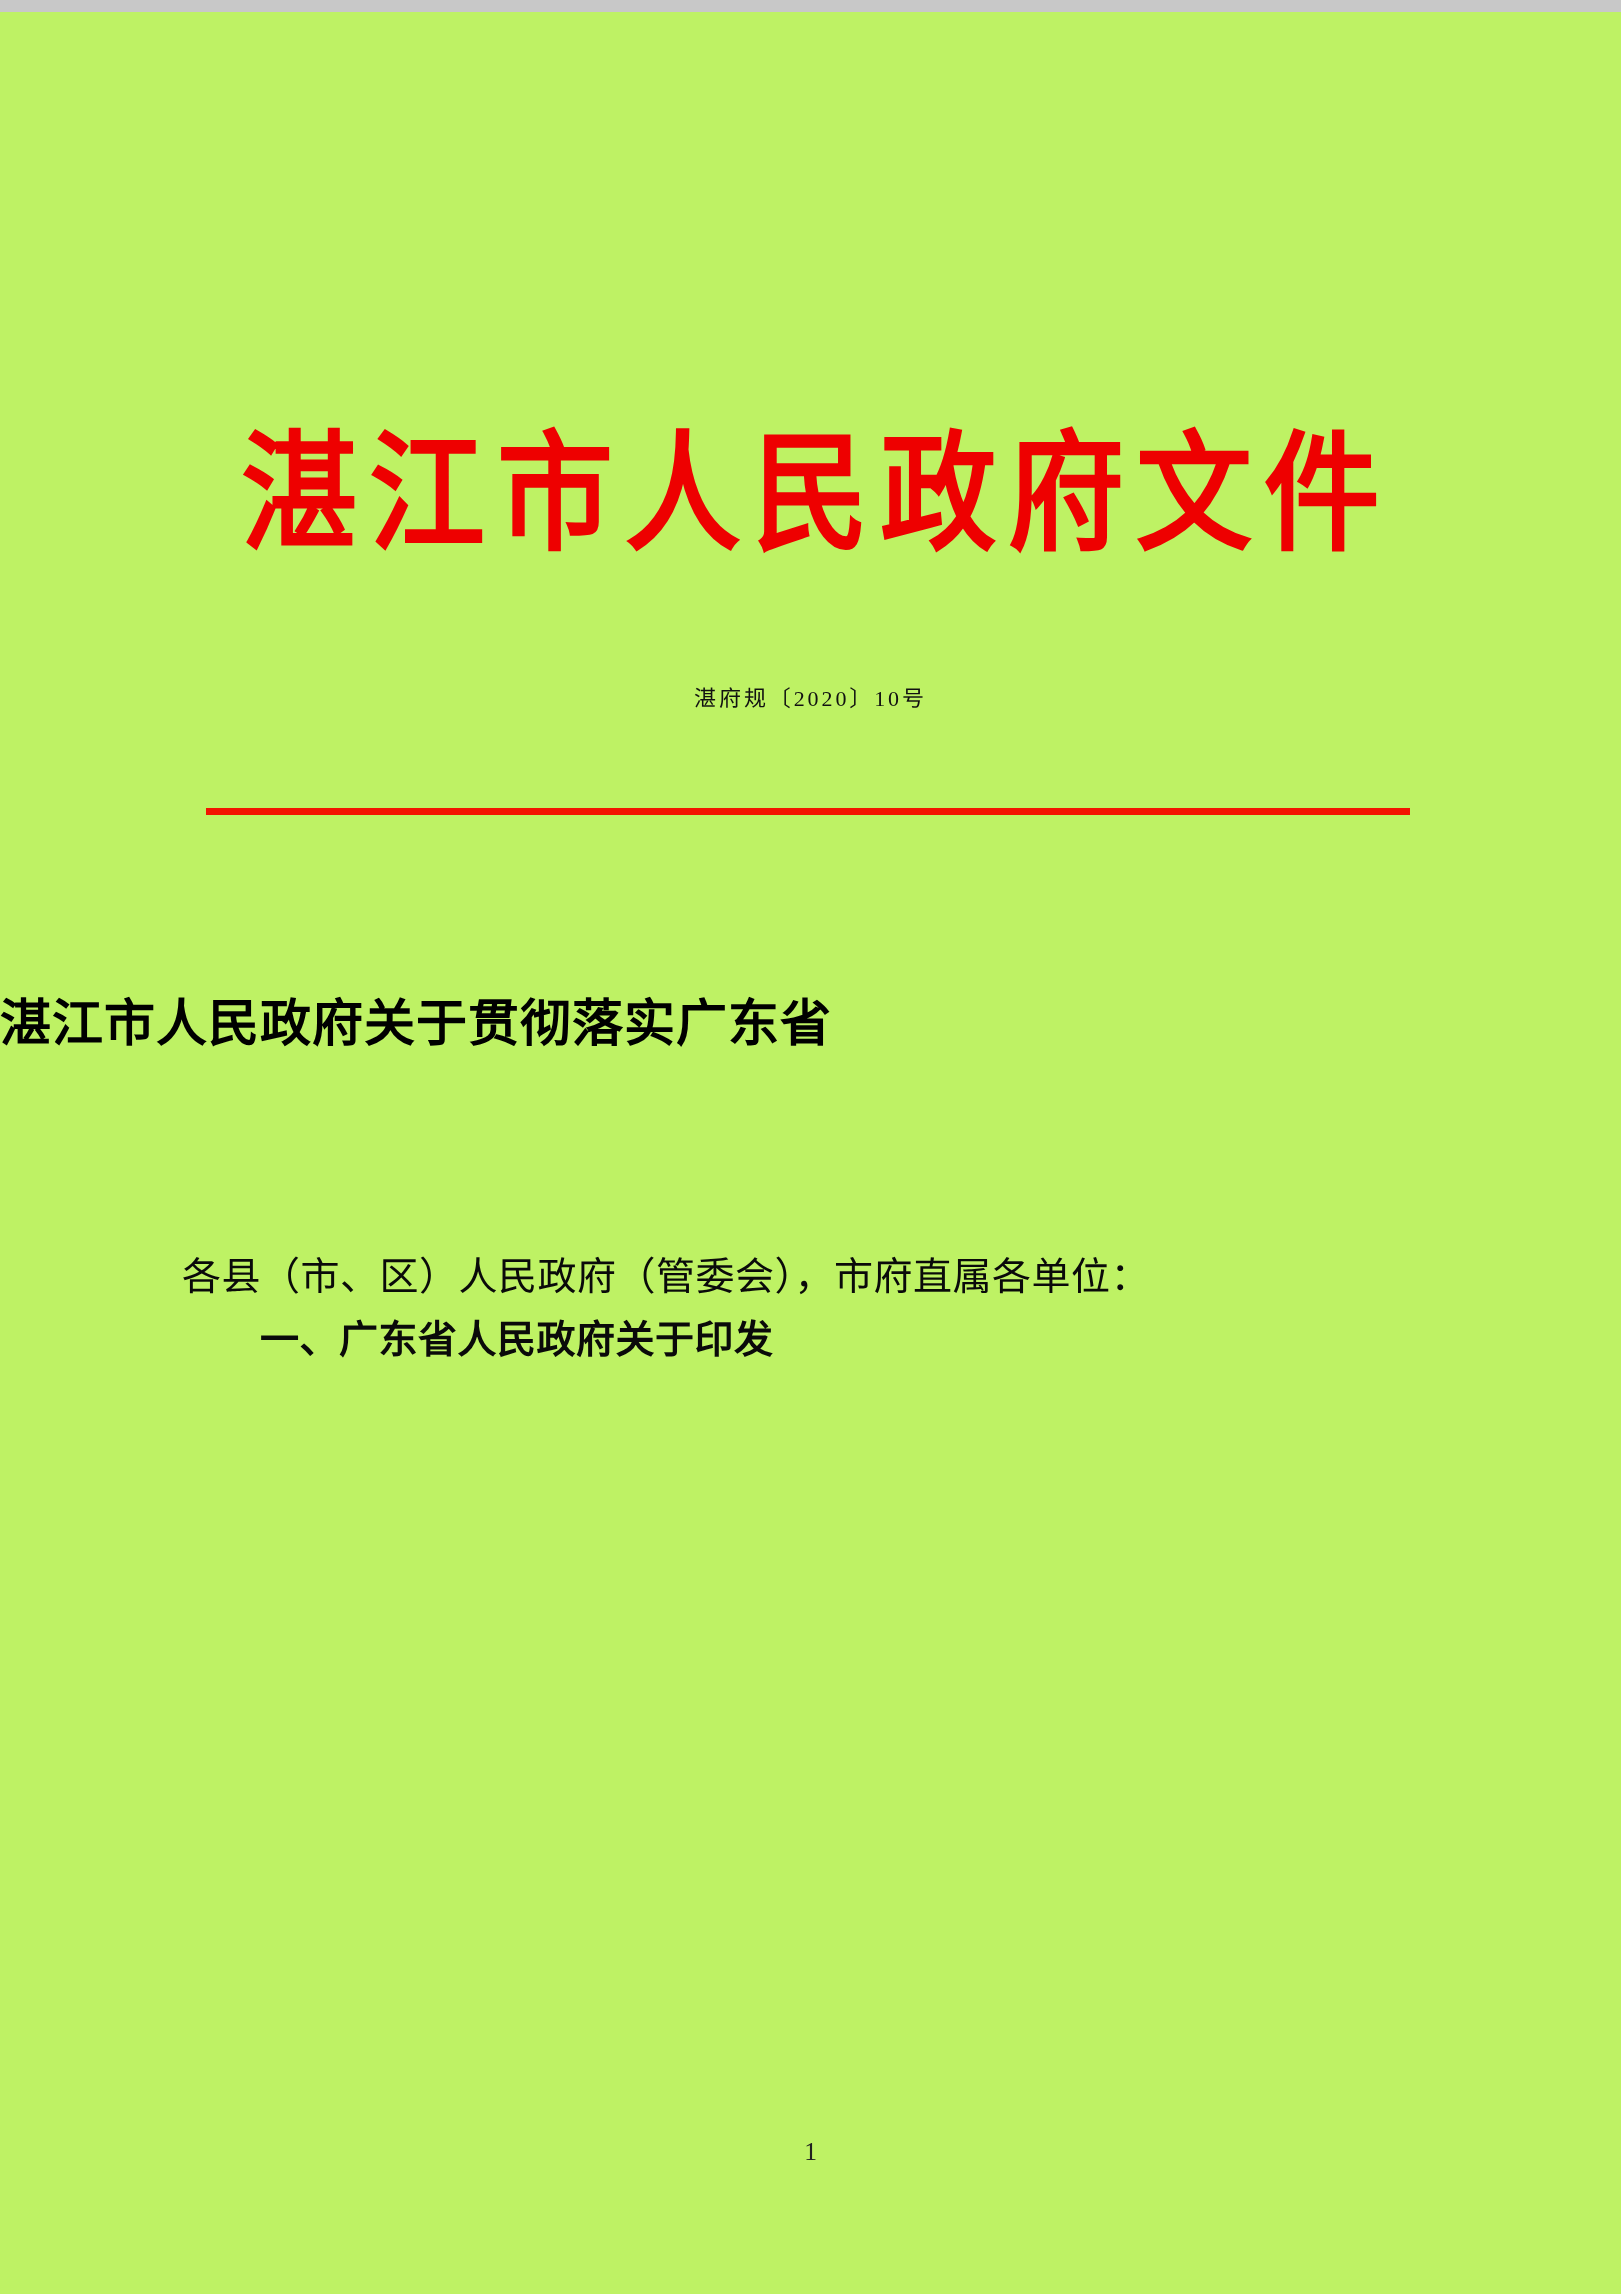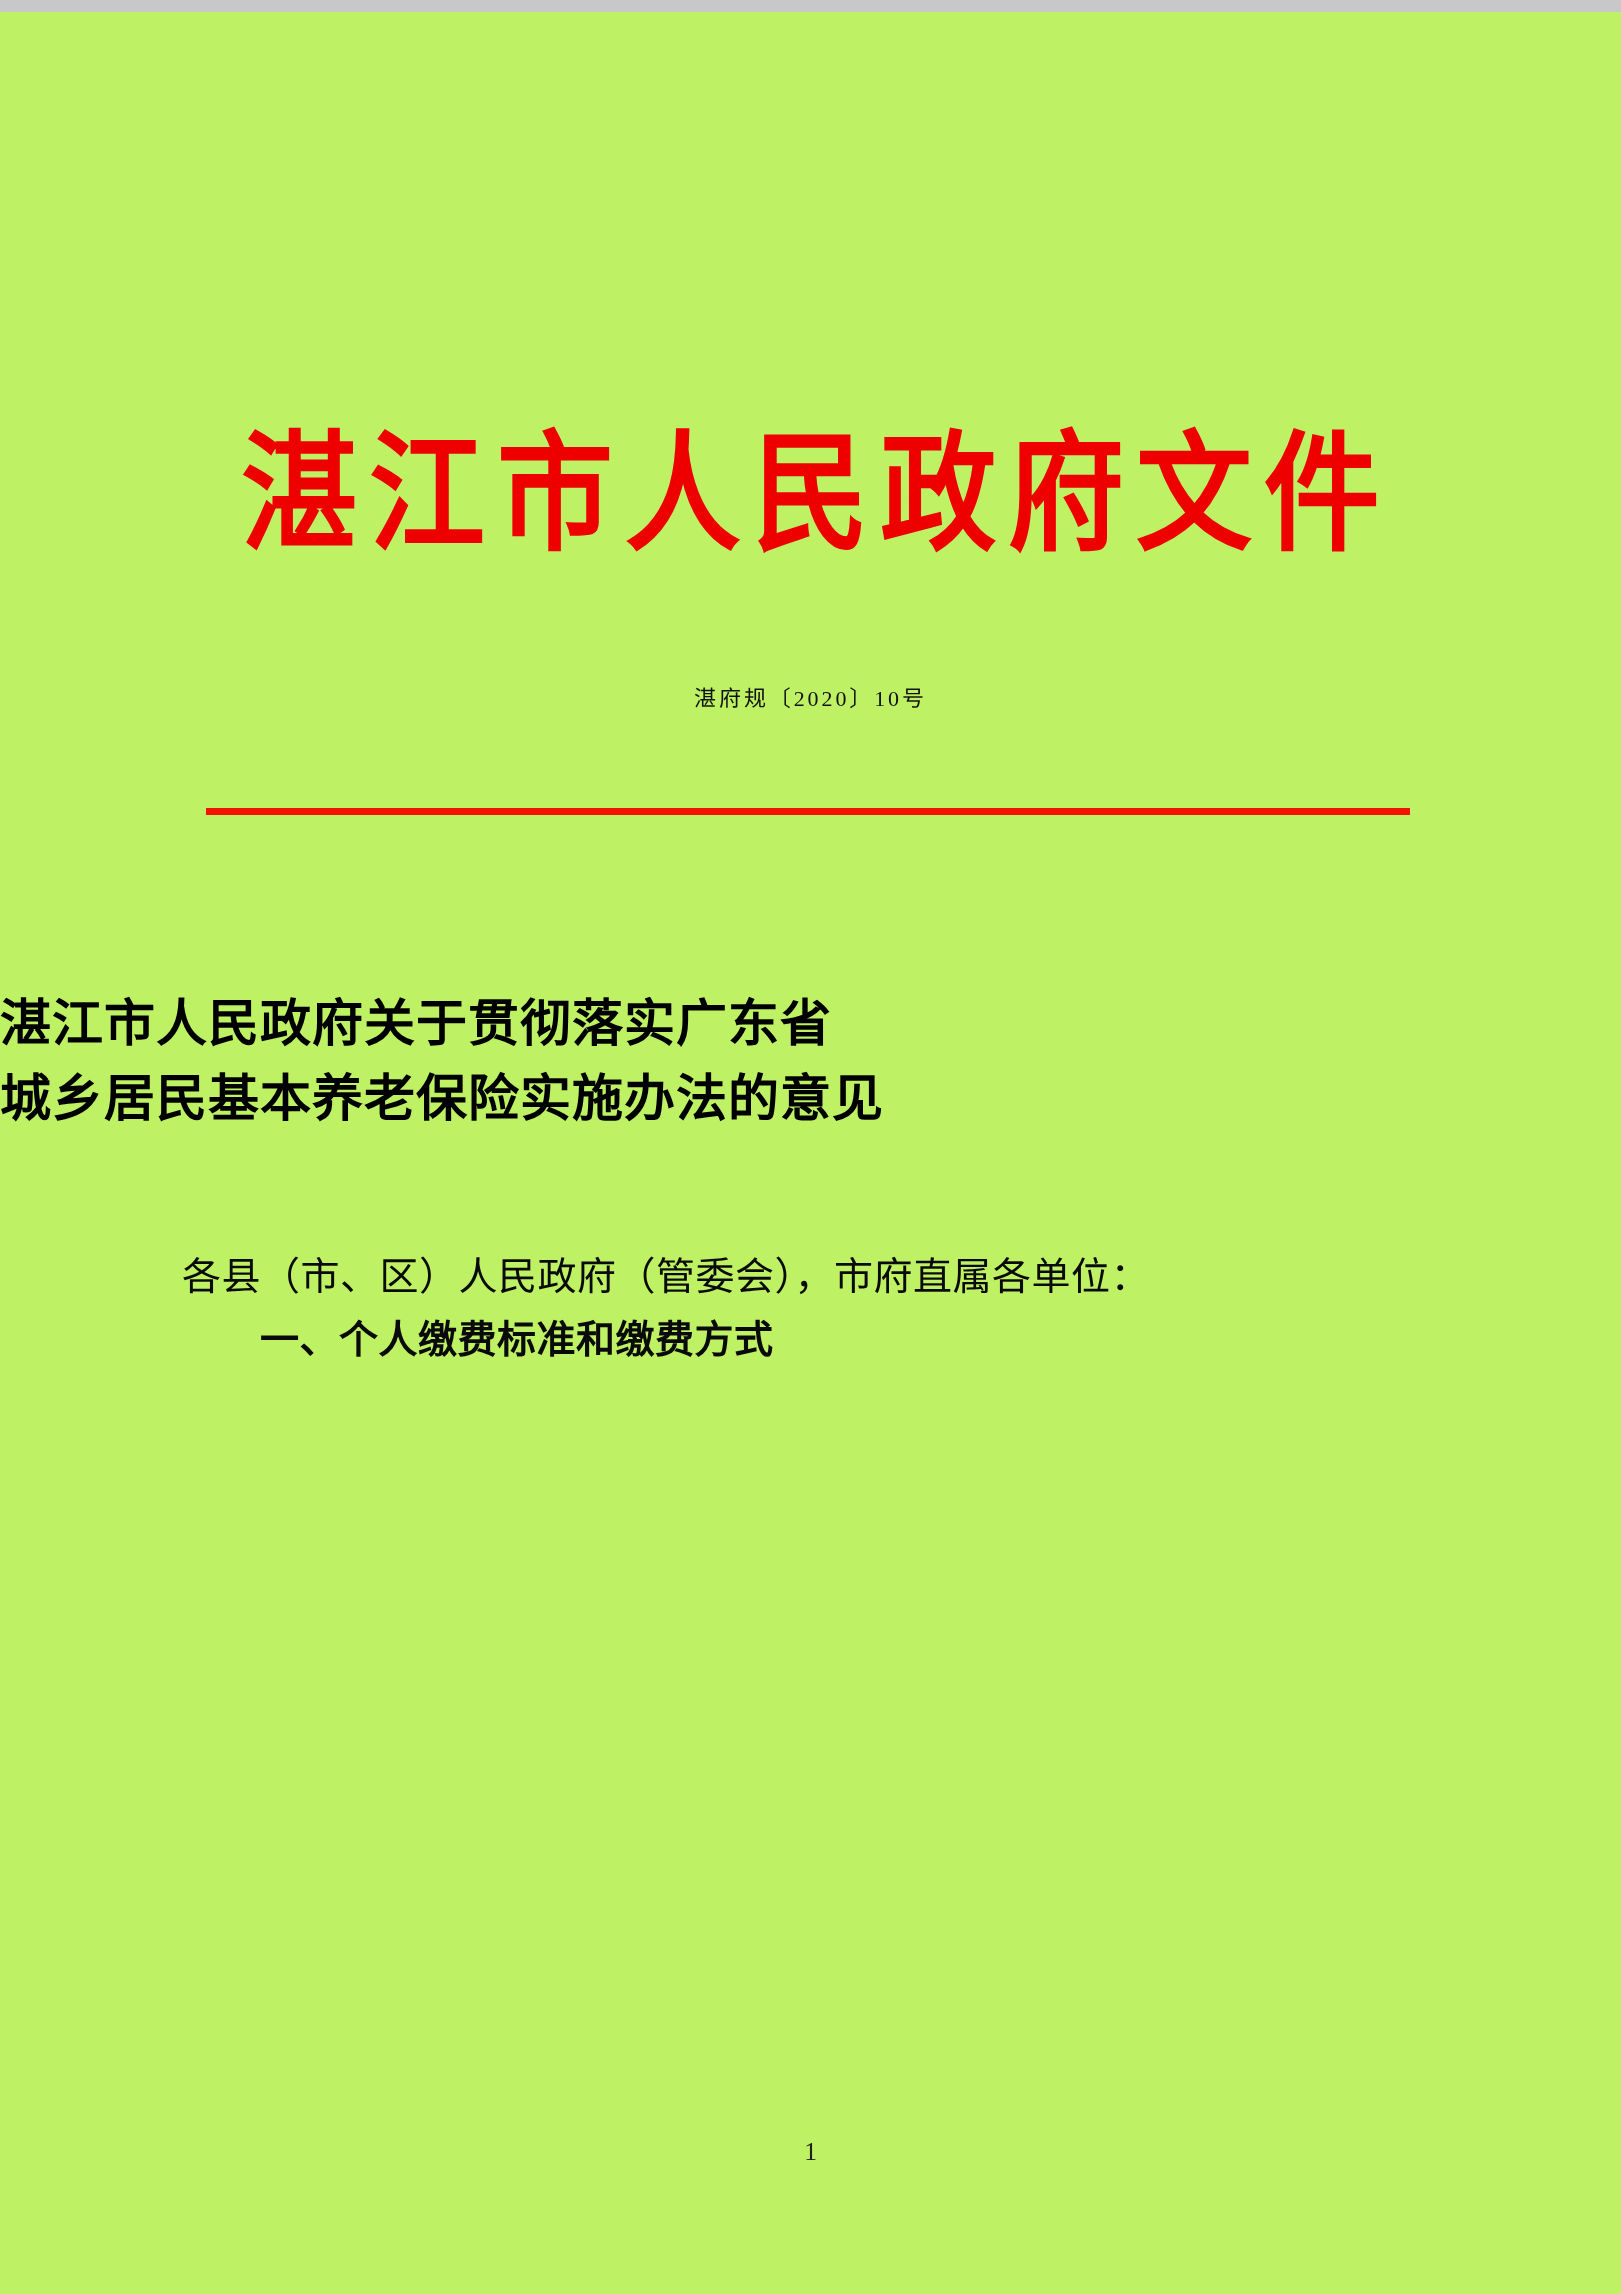--- a/index.html
+++ b/index.html
@@ -138,24 +138,23 @@
   <div class="masthead">
     <span class="masthead-title">湛江市人民政府文件</span>
   </div>
 
   <div class="doc-number">湛府规〔2020〕10号</div>
 
   <div class="red-rule"></div>
 
   <div class="doc-title">
     <span class="doc-title-line">湛江市人民政府关于贯彻落实广东省</span>
-    <span class="doc-title-line">城乡居民基本养老保险实施办法的意见</span>
   </div>
 
   <div class="body-text">
     <p class="salutation">各县（市、区）人民政府（管委会），市府直属各单位：</p>
-    <p class="section-heading">一、个人缴费标准和缴费方式</p>
+    <p class="section-heading">一、广东省人民政府关于印发</p>
   </div>
 
   <div class="page-number">1</div>
 
 </div>
 
 
 </body></html>

